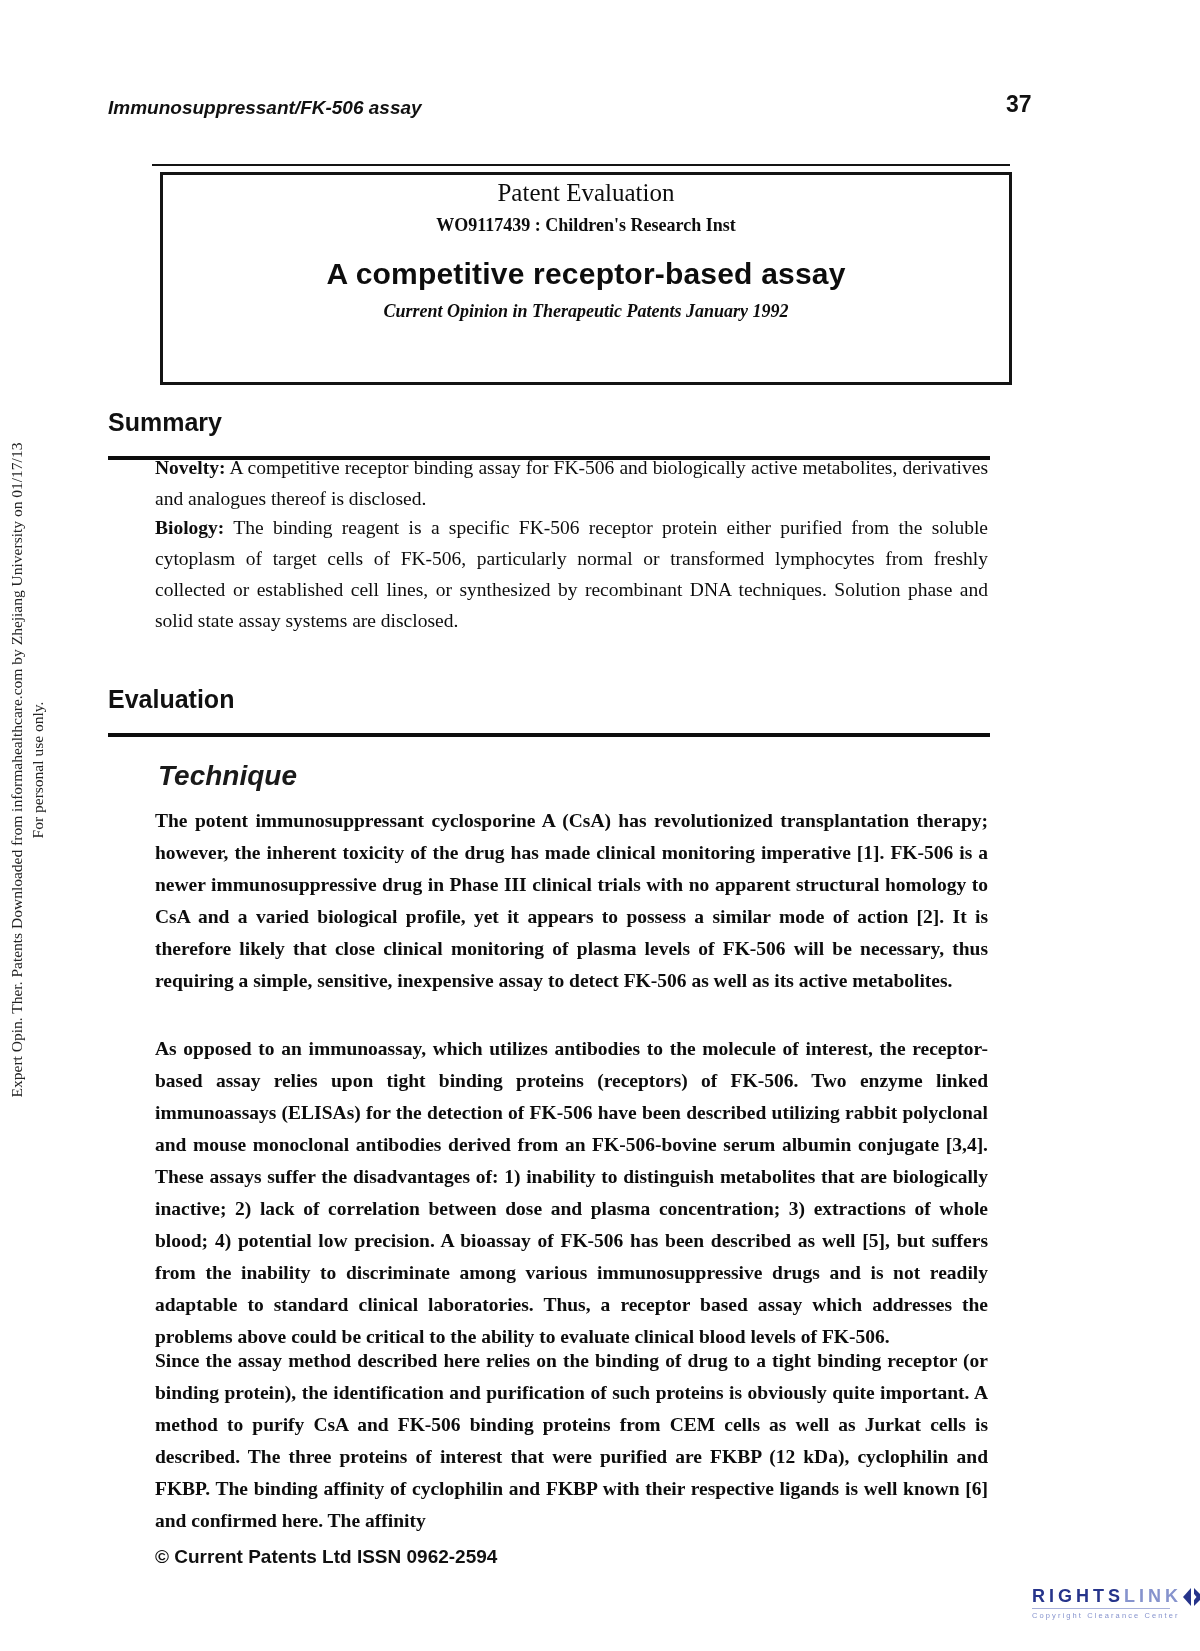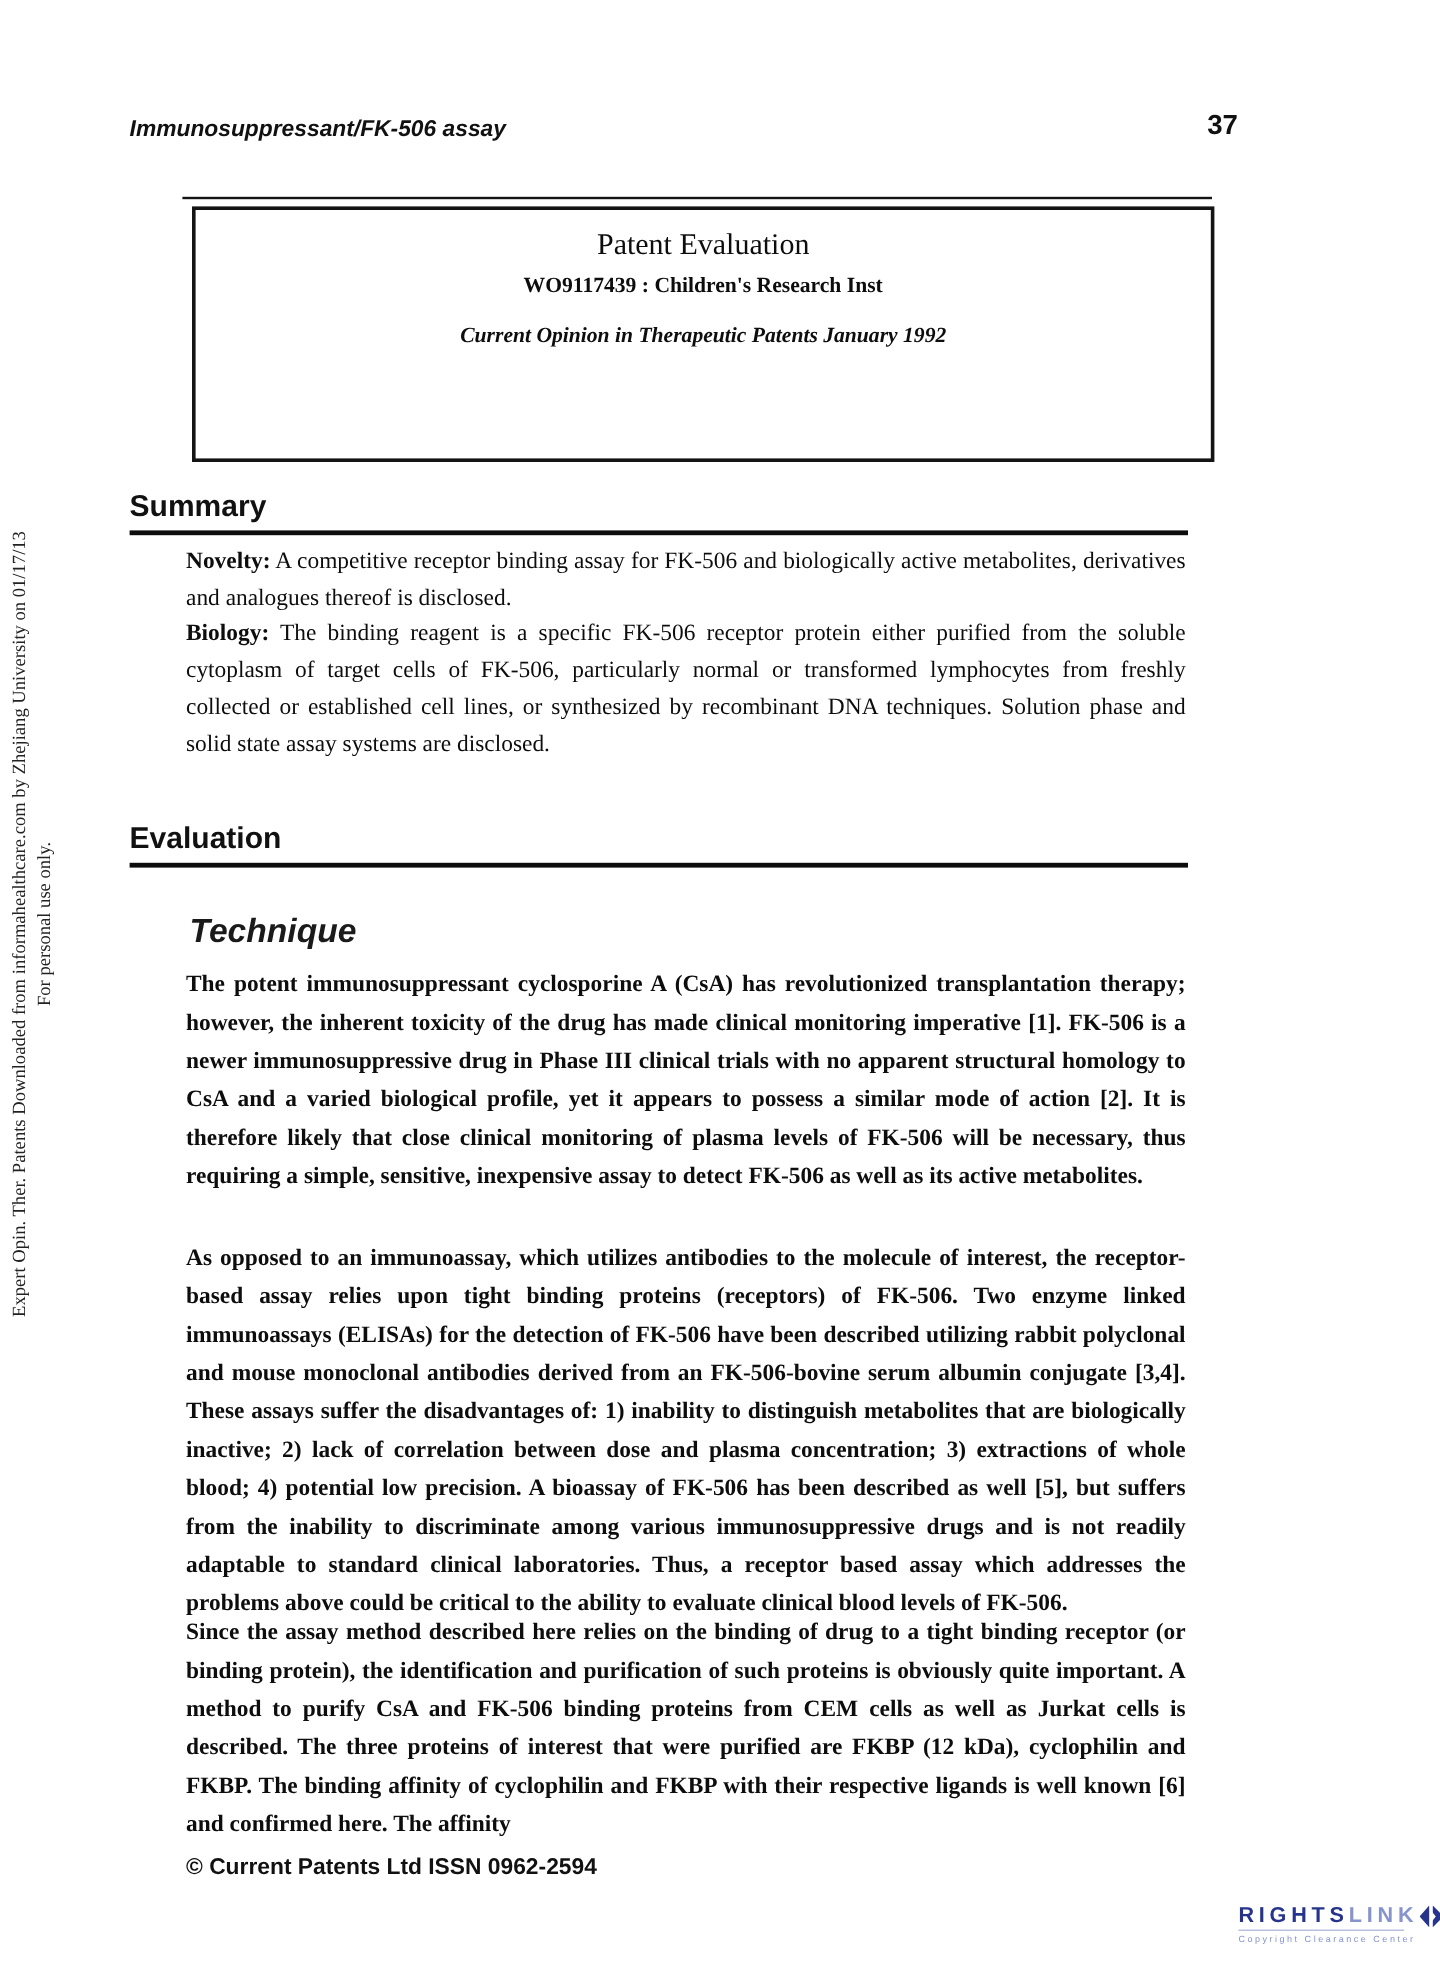--- a/index.html
+++ b/index.html
@@ -56,21 +56,21 @@
     top: 164px; left: 152px;
     width: 858px; height: 2px;
     background: #141414;
   }
   .title-box {
     position: absolute;
     top: 172px; left: 160px;
     width: 852px; height: 213px;
     border: 3px solid #141414;
     text-align: center;
-    padding-top: 16px;
+    padding-top: 4px;
   }
   .tb-kicker {
     font-family: "Liberation Serif", serif;
     font-size: 25px;
     margin-bottom: 8px;
   }
   .tb-patent {
     font-family: "Liberation Serif", serif;
     font-weight: 700;
     font-size: 18px;
@@ -94,21 +94,21 @@
   
   .sec-heading {
     position: absolute;
     left: 108px;
     width: 882px;
     font-family: "Liberation Sans", sans-serif;
     font-weight: 700;
     font-size: 25px;
     color: #111;
     border-bottom: 4px solid #0d0d0d;
-    padding-bottom: 5px;
+    padding-bottom: 19px;
   }
   #summary-heading   { top: 408px; }
   #evaluation-heading{ top: 685px; }
 
   
   .body-para {
     position: absolute;
     left: 155px;
     width: 833px;
     font-family: "Liberation Serif", serif;
@@ -208,20 +208,21 @@
     <div>For personal use only.</div>
   </div>
 
   <div class="running-head">Immunosuppressant/FK-506 assay</div>
   <div class="page-num">37</div>
 
   <div class="rule-above-box"></div>
   <div class="title-box">
     <div class="tb-kicker">Patent Evaluation</div>
     <div class="tb-patent">WO9117439 : Children's Research Inst</div>
+    <div class="tb-title">A competitive receptor-based assay</div>
     <div class="tb-source">Current Opinion in Therapeutic Patents January 1992</div>
   </div>
 
   <div class="sec-heading" id="summary-heading">Summary</div>
 
   <p class="body-para" id="novelty-para"><b>Novelty:</b><span> A competitive receptor binding assay for FK-506 and biologically active metabolites, derivatives and analogues thereof is disclosed.</span></p>
 
   <p class="body-para" id="biology-para"><b>Biology:</b><span> The binding reagent is a specific FK-506 receptor protein either purified from the soluble cytoplasm of target cells of FK-506, particularly normal or transformed lymphocytes from freshly collected or established cell lines, or synthesized by recombinant DNA techniques. Solution phase and solid state assay systems are disclosed.</span></p>
 
   <div class="sec-heading" id="evaluation-heading">Evaluation</div>

